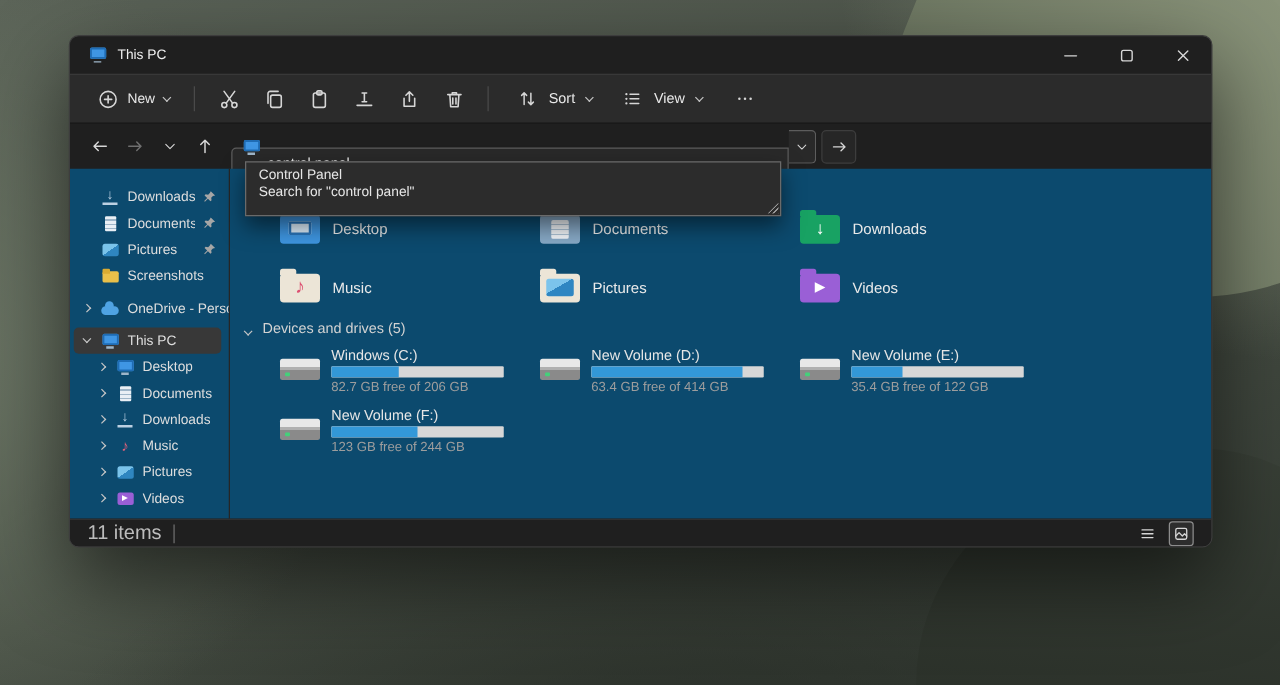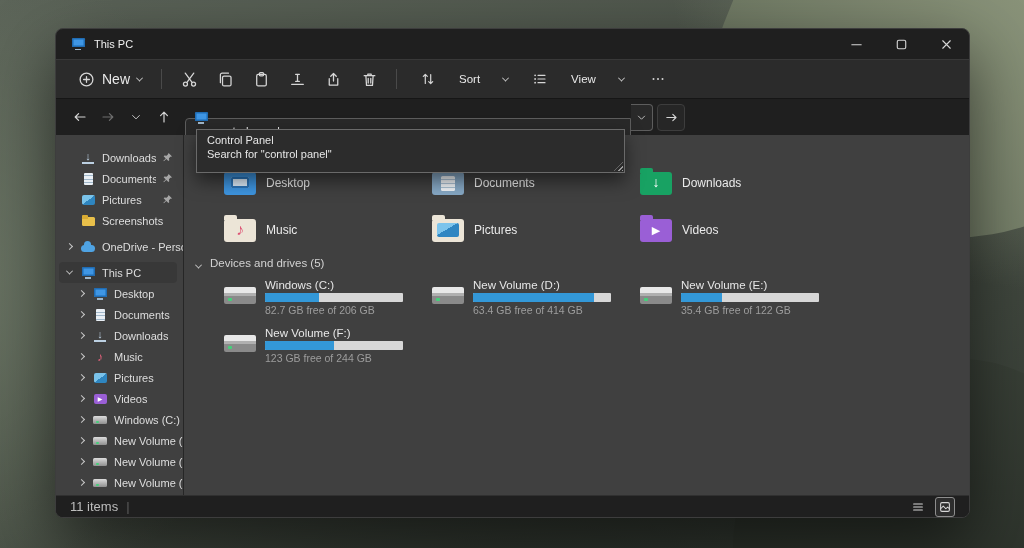--- a/index.html
+++ b/index.html
@@ -10,35 +10,35 @@
     radial-gradient(620px 520px at 103% -6%, #8e977f 0%, rgba(142,151,127,0) 62%),
     radial-gradient(760px 620px at -12% 52%, #6f7a68 0%, rgba(111,122,104,0) 55%),
     radial-gradient(900px 520px at 55% 125%, #242923 0%, rgba(36,41,35,0) 62%),
     linear-gradient(160deg,#5a6257 0%,#454c42 55%,#333a33 100%);
 }
 .blob{position:absolute;pointer-events:none}
 .b1{right:-140px;top:-160px;width:430px;height:400px;background:linear-gradient(205deg,#a0a98c,#5f6956);border-radius:46% 54% 62% 38%;transform:rotate(22deg)}
 .b2{right:-90px;bottom:-180px;width:380px;height:360px;background:linear-gradient(20deg,#20251f,#3a4138);border-radius:55% 45% 40% 60%;transform:rotate(-14deg)}
 
 
-#win{position:absolute;left:55px;top:28px;width:915px;height:490px;background:#1f1f1f;border:1px solid #3d3d3d;border-radius:8px;box-shadow:0 26px 64px rgba(0,0,0,.55);color:#e6e6e6;overflow:hidden}
+#win{position:absolute;left:55px;top:28px;width:915px;height:410px;background:#1f1f1f;border:1px solid #3d3d3d;border-radius:8px;box-shadow:0 26px 64px rgba(0,0,0,.55);color:#e6e6e6;overflow:hidden}
 svg{display:block}
 .st{stroke:#d6d6d6;stroke-width:1.2;fill:none;stroke-linecap:round;stroke-linejoin:round}
 .dim .st{stroke:#6e6e6e}
 
 .titlebar{position:absolute;top:0;left:0;right:0;height:30px;display:flex;align-items:center}
 .tab{display:flex;align-items:center;gap:8px;padding:0 14px;font-size:11px;color:#efefef}
 .caps{margin-left:auto;display:flex;height:100%}
 .cap{width:45px;height:100%;display:flex;align-items:center;justify-content:center}
 
 .cmdbar{position:absolute;top:30px;left:0;right:0;height:40px;background:#2b2b2b;border-top:1px solid #383838;border-bottom:1px solid #161616;display:flex;align-items:center;padding:0 12px}
-.newbtn{display:flex;align-items:center;gap:7px;height:28px;padding:0 10px;border-radius:4px;font-size:14px;color:#e9e9e9}
+.newbtn{display:flex;align-items:center;gap:7px;height:28px;padding:0 10px;border-radius:4px;font-size:11px;color:#e9e9e9}
 .vdiv{width:1px;height:20px;background:#4a4a4a;margin:0 9px}
 .tbtn{width:36px;height:28px;display:flex;align-items:center;justify-content:center;border-radius:4px}
-.ddbtn{display:flex;align-items:center;gap:23px;height:28px;padding:0 10px;border-radius:4px;font-size:11.5px;color:#e9e9e9;margin-left:4px}
+.ddbtn{display:flex;align-items:center;gap:9px;height:28px;padding:0 10px;border-radius:4px;font-size:11.5px;color:#e9e9e9;margin-left:4px}
 .cv{display:inline-block;width:5px;height:5px;border-right:1.3px solid #c6c6c6;border-bottom:1.3px solid #c6c6c6}
 .cv.d{transform:rotate(45deg) translate(-1px,-1px)}
 .cv.r{transform:rotate(-45deg)}
 
 .navbar{position:absolute;top:74px;left:0;right:0;height:28px;display:flex;align-items:center;padding:0 12px}
 .nbtn{width:24px;height:24px;display:flex;align-items:center;justify-content:center;border-radius:4px;flex:0 0 auto;margin-right:4px}
 .addrwrap{position:relative;width:446px;height:27px;margin-left:5px;flex:0 0 auto}
 .addr{width:100%;height:100%;background:#292929;border:1px solid #5d5d5d;border-radius:4px 0 0 4px;color:#ececec;font-size:11.5px;padding:0 8px 0 28px;outline:none;font-family:"Liberation Sans",sans-serif}
 .addricon{position:absolute;left:8px;top:7px}
 .chevbtn{width:22px;height:27px;background:#292929;border:1px solid #5d5d5d;border-left:none;border-radius:0 4px 4px 0;display:flex;align-items:center;justify-content:center;flex:0 0 auto}
@@ -48,21 +48,21 @@
 .search::placeholder{color:#9a9a9a}
 .searchicon{position:absolute;left:9px;top:6px}
 
 
 .suggest{position:absolute;left:140px;top:100px;width:429px;height:44px;background:#2c2c2c;border:1px solid #6a6a6a;z-index:60;box-shadow:0 8px 18px rgba(0,0,0,.5);font-size:11px;color:#e6e6e6}
 .sgrow{height:14px;line-height:14px;padding:0 10px;white-space:nowrap;overflow:hidden}
 .sgrow:first-child{margin-top:3px}
 .grip{position:absolute;right:1px;bottom:1px;width:9px;height:9px;clip-path:polygon(100% 0,100% 100%,0 100%);background:repeating-linear-gradient(135deg,#9a9a9a 0 1px,transparent 1px 3px)}
 
 
-.bodyarea{position:absolute;top:106px;left:0;right:0;bottom:22px;display:flex;background:#404040}
+.bodyarea{position:absolute;top:106px;left:0;right:0;bottom:22px;display:flex;background:#0c4a6e}
 .sidebar{width:128px;flex:0 0 128px;padding-top:12px;border-right:1px solid #262626;overflow:hidden}
 .srow{display:flex;align-items:center;height:21px;gap:6px;font-size:11px;color:#dedede;white-space:nowrap;overflow:hidden}
 .srow .sch{width:10px;flex:0 0 10px;display:flex;align-items:center;justify-content:center}
 .q{padding-left:8px}
 .top{padding-left:8px;margin-top:5px}
 .child{padding-left:20px}
 .sel{background:#383838;border-radius:4px;margin-right:6px;margin-left:3px;padding-left:5px}
 .slbl{overflow:hidden;text-overflow:clip;white-space:nowrap}
 .pin{margin-left:auto;margin-right:10px;flex:0 0 auto}
 
@@ -108,21 +108,21 @@
 .devhdr{position:absolute;left:12px;top:122px;display:flex;gap:9px;align-items:flex-end;font-size:11.5px;color:#d2d2d2}
 .drives{position:absolute;left:40px;top:144px;display:grid;grid-template-columns:repeat(3,208px);row-gap:9px}
 .dtile{display:flex;gap:9px;height:39px}
 .dicon{position:relative;width:32px;height:17px;margin-top:8px;border-radius:2px;flex:0 0 32px;background:linear-gradient(#e8e8e8 0 38%,#b0b0b0 38% 55%,#8a8a8a 55% 100%)}
 .dicon::after{content:"";position:absolute;left:4px;bottom:3px;width:4px;height:3px;border-radius:1px;background:#45d07a}
 .dname{font-size:11.5px;color:#e6e6e6;white-space:nowrap}
 .dbar{width:138px;height:9px;background:#d7d7d7;margin:2px 0 2px;border-radius:1px;overflow:hidden}
 .dfill{height:100%;background:#3398d8}
 .dfree{font-size:10.5px;color:#9d9d9d;white-space:nowrap}
 
-.statusbar{position:absolute;left:0;right:0;bottom:0;height:22px;border-top:1px solid #303030;background:#1f1f1f;display:flex;align-items:center;padding:0 14px;font-size:13px;color:#bdbdbd;gap:8px}
+.statusbar{position:absolute;left:0;right:0;bottom:0;height:22px;border-top:1px solid #303030;background:#1f1f1f;display:flex;align-items:center;padding:0 14px;font-size:16px;color:#bdbdbd;gap:8px}
 .sdiv{color:#5c5c5c}
 .sicons{margin-left:auto;display:flex;gap:8px;align-items:center}
 .vicon{display:flex;align-items:center;justify-content:center;padding:2px;border-radius:3px}
 .vicon.on{border:1px solid #8d8d8d;background:#2d2d2d}
 </style>
 </head>
 <body>
 
 <div class="blob b1"></div>
 <div class="blob b2"></div>

